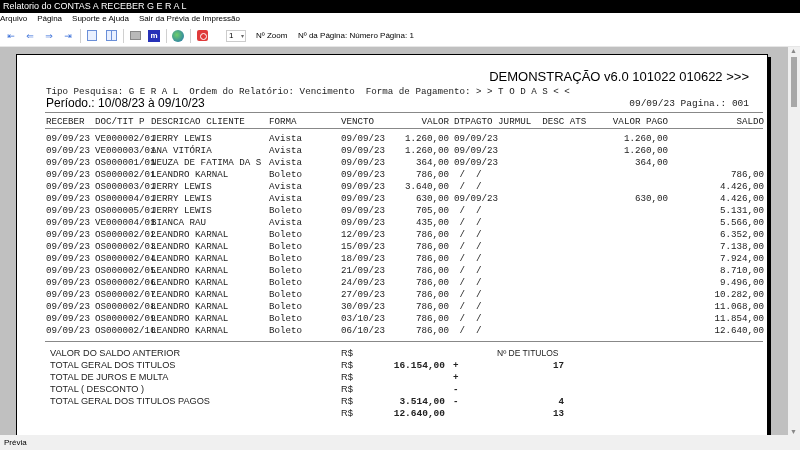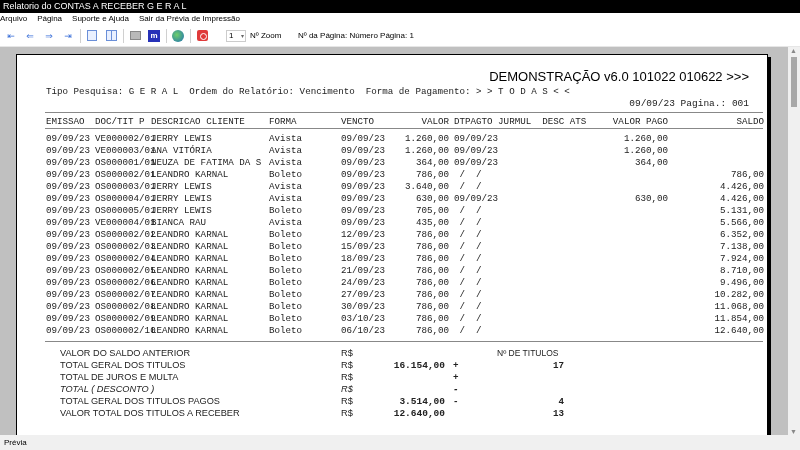--- a/index.html
+++ b/index.html
@@ -13,21 +13,21 @@
   .tb-page { width: 10px; height: 11px; border: 1px solid #6a8fd8; background: #e9f0ff; }
   .tb-book { width: 11px; height: 11px; border: 1px solid #6a8fd8; background: #e9f0ff; position: relative; }
   .tb-book::after { content: ""; position: absolute; left: 4px; top: 0; width: 1px; height: 9px; background: #6a8fd8; }
   .tb-print { width: 11px; height: 9px; background: #b9b9b9; border: 1px solid #888; }
   .tb-blue { width: 12px; height: 12px; background: #2631b8; color: #fff; font-size: 8px; line-height: 12px; text-align: center; font-weight: bold; }
   .tb-globe { width: 12px; height: 12px; border-radius: 50%; background: radial-gradient(circle at 40% 40%, #6fcf6a, #1c6fb5); }
   .tb-red { width: 11px; height: 11px; background: #e03a3a; border-radius: 2px; position: relative; }
   .tb-red::after { content: ""; position: absolute; left: 3px; top: 3px; width: 5px; height: 5px; border: 1px solid #fff; border-radius: 50%; }
   .zoom-select { position: absolute; left: 226px; top: 30px; width: 20px; height: 12px; border: 1px solid #ccc; background: #fff; font-size: 8px; line-height: 10px; padding-left: 2px; }
   .zoom-select .arr { position: absolute; right: 1px; top: 0; font-size: 6px; color: #666; }
-  .zoom-label { position: absolute; left: 250px; top: 31px; font-size: 8px; }
+  .zoom-label { position: absolute; left: 256px; top: 31px; font-size: 8px; }
   .page-label { position: absolute; left: 298px; top: 31px; font-size: 8px; }
   .viewport { position: absolute; left: 0; top: 47px; width: 788px; height: 388px; background: #c0c0c0; overflow: hidden; }
   .paper { position: absolute; left: 16px; top: 7px; width: 752px; height: 400px; background: #fff; border: 1px solid #000; box-shadow: 3px 3px 0 #000; }
   .vscroll { position: absolute; left: 788px; top: 47px; width: 12px; height: 388px; background: #f0f0f0; }
   .vscroll .up { position: absolute; top: 0; left: 2px; font-size: 7px; color: #888; }
   .vscroll .thumb { position: absolute; top: 10px; left: 3px; width: 6px; height: 50px; background: #a8a8a8; }
   .vscroll .down { position: absolute; bottom: 0; left: 2px; font-size: 7px; color: #888; }
   .statusbar { position: absolute; left: 0; top: 435px; width: 648px; height: 15px; background: #f0f0f0; font-size: 8px; line-height: 15px; padding-left: 4px; }
   .rep-title { position: absolute; left: 29px; top: 13px; font-size: 16px; font-weight: bold; color: #000; letter-spacing: 0; }
   .rep-demo { position: absolute; right: 18px; top: 14px; font-size: 13px; color: #000; }
@@ -42,21 +42,21 @@
   .c-doc { left: 49px; }
   .c-cli { left: 105px; }
   .c-forma { left: 223px; }
   .c-venc { left: 295px; }
   .c-valor { right: 315px; text-align: right; }
   .c-dtp { left: 408px; }
   .c-pago { right: 96px; text-align: right; }
   .c-saldo { right: 0; text-align: right; }
   .sum { position: absolute; left: 29px; height: 12px; width: 718px; font-size: 9.2px; color: #222; }
   .sum span { position: absolute; top: 0; }
-  .s-label { left: 14px; }
+  .s-label { left: 4px; }
   .s-rs { left: 295px; }
   .s-val { right: 319px; font-family: "Liberation Mono", monospace; font-weight: bold; font-size: 9.5px; }
   .s-sign { left: 407px; font-family: "Liberation Mono", monospace; font-weight: bold; }
   .s-cnt { right: 200px; font-family: "Liberation Mono", monospace; font-weight: bold; }
   .s-cnth { left: 451px; font-size: 8.5px; }
 </style>
 </head>
 <body>
 
 <div class="titlebar">Relatorio do CONTAS A RECEBER G E R A L</div>
@@ -101,25 +101,26 @@
   <span>1</span>
   <span class="arr">▾</span>
 </div>
 <div class="zoom-label">Nº Zoom</div>
 <div class="page-label">Nº da Página: Número Página: 1</div>
 
 <div class="viewport">
   <div class="paper">
     <div class="rep-demo">DEMONSTRAÇÃO v6.0 101022 010622 &gt;&gt;&gt;</div>
     <div class="rep-sub mono">Tipo Pesquisa: G E R A L  Ordem do Relatório: Vencimento  Forma de Pagamento: &gt; &gt; T O D A S &lt; &lt;</div>
+    <div class="rep-period">Período.: 10/08/23 à 09/10/23</div>
     <div class="rep-date">09/09/23  Pagina.: 001</div>
 
     <div class="line" style="top:57px;"></div>
     <div class="row mono" style="top:61px;">
-      <span class="c-em">EMISSAO</span>
+      <span class="c-em">RECEBER</span>
       <span class="c-doc">DOC/TIT P</span>
       <span class="c-cli">DESCRICAO CLIENTE</span>
       <span class="c-forma">FORMA</span>
       <span class="c-venc">VENCTO</span>
       <span class="c-valor">VALOR</span>
       <span class="c-dtp">DTPAGTO JURMUL  DESC ATS</span>
       <span class="c-pago">VALOR PAGO</span>
       <span class="c-saldo">SALDO</span>
     </div>
     <div class="line" style="top:73px;"></div>
@@ -162,36 +163,35 @@
           <span class="s-sign">+</span>
           <span class="s-cnt">17</span>
         </div>
         <div class="sum" style="top: 317px;">
           <span class="s-label">TOTAL DE JUROS E MULTA</span>
           <span class="s-rs">R$</span>
           <span class="s-val"></span>
           <span class="s-sign">+</span>
           <span class="s-cnt"></span>
         </div>
-        <div class="sum" style="top: 329px; font-style: italic;">
+        <div class="sum" style="top: 329px;">
           <span class="s-label">TOTAL ( DESCONTO )</span>
           <span class="s-rs">R$</span>
           <span class="s-val"></span>
           <span class="s-sign">-</span>
           <span class="s-cnt"></span>
         </div>
         <div class="sum" style="top: 341px;">
           <span class="s-label">TOTAL GERAL DOS TITULOS PAGOS</span>
           <span class="s-rs">R$</span>
           <span class="s-val">3.514,00</span>
           <span class="s-sign">-</span>
           <span class="s-cnt">4</span>
         </div>
         <div class="sum" style="top: 353px;">
-          <span class="s-label">VALOR TOTAL DOS TITULOS A RECEBER</span>
           <span class="s-rs">R$</span>
           <span class="s-val">12.640,00</span>
           <span class="s-sign"></span>
           <span class="s-cnt">13</span>
         </div>
       </div>
   </div>
 </div>
 
 <div class="vscroll">

